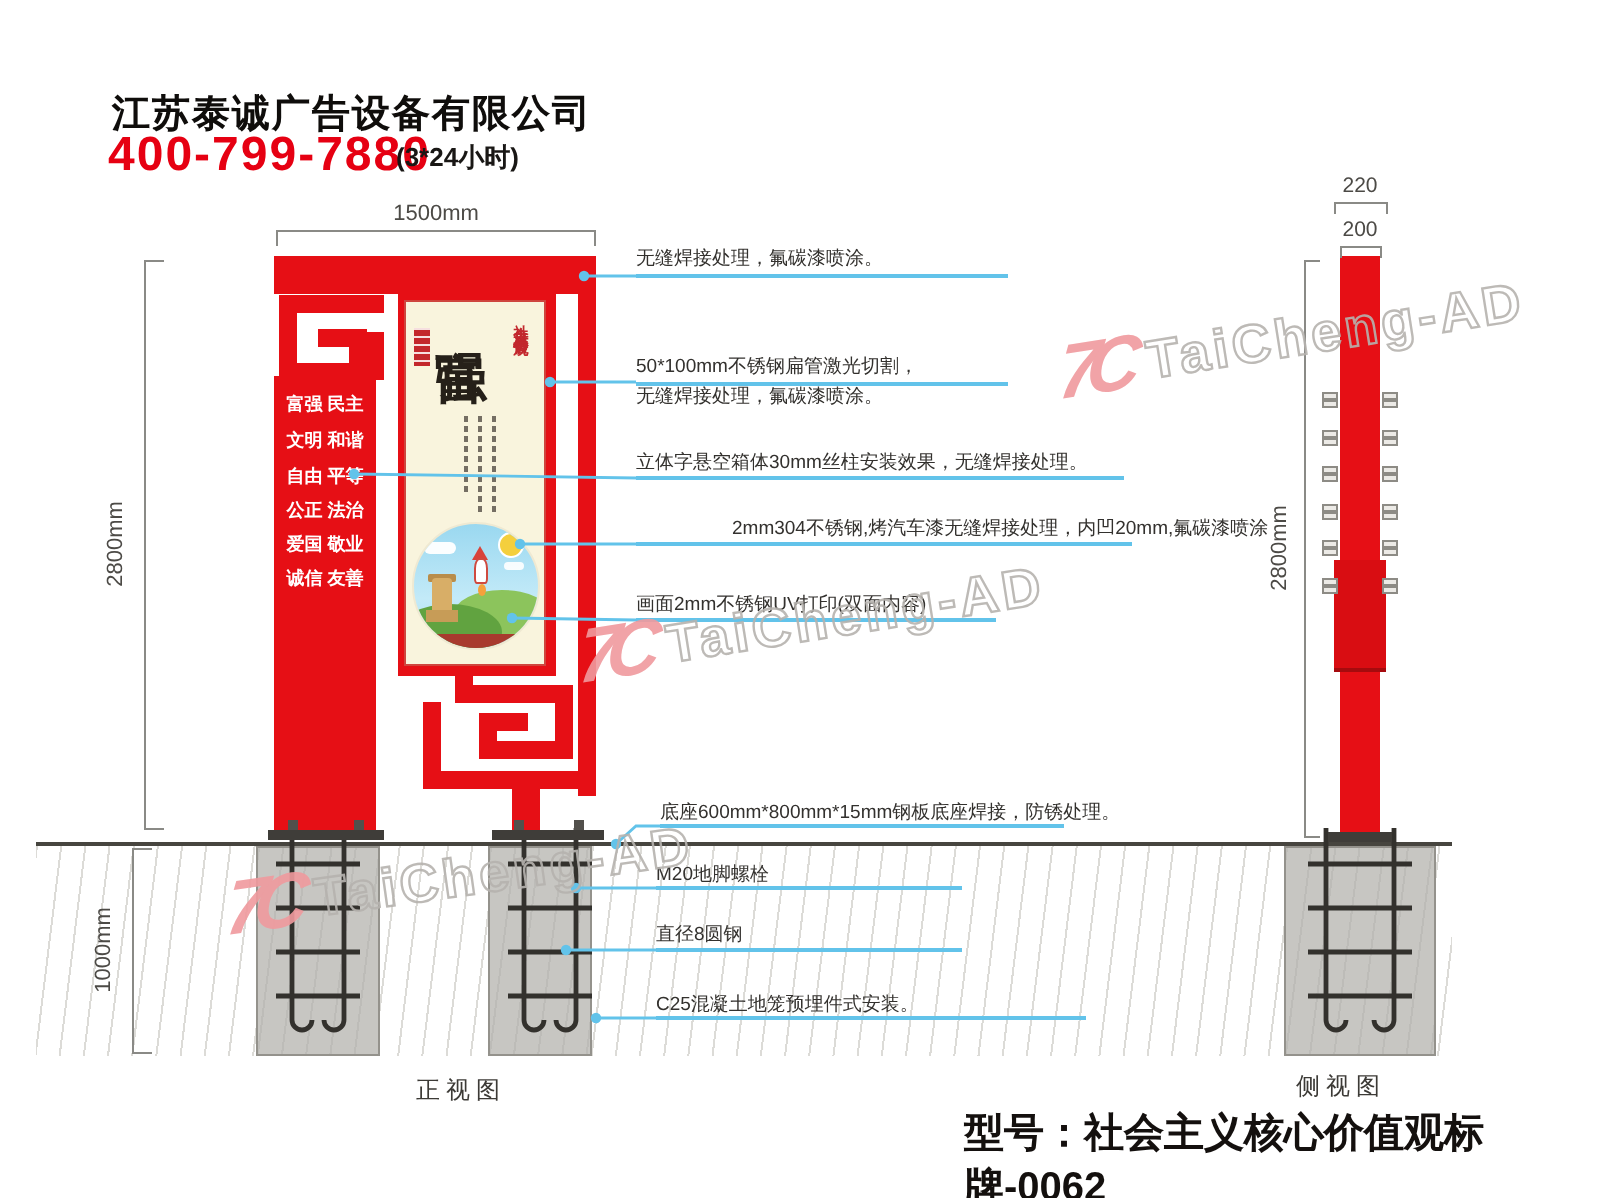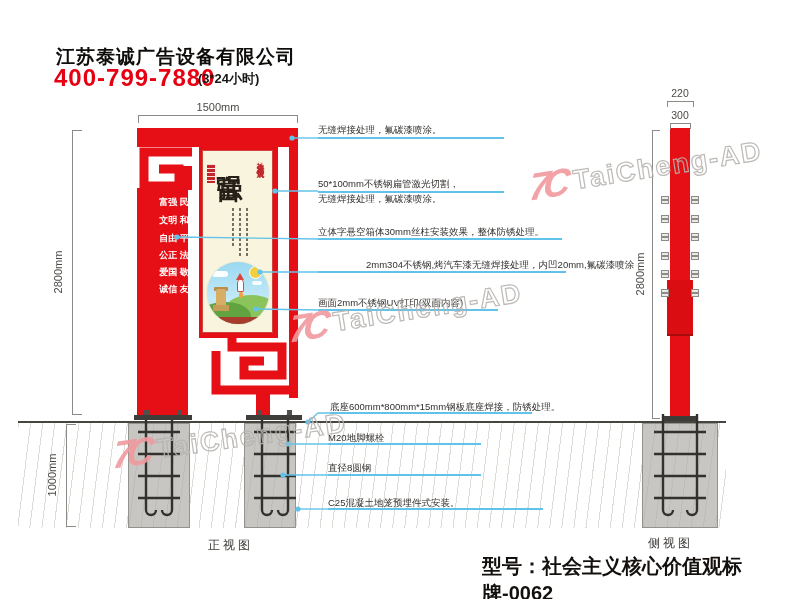--- a/index.html
+++ b/index.html
@@ -9,21 +9,21 @@
   
   .company{position:absolute;left:56px;top:44px;font-size:19px;font-weight:bold;color:#0f0d0b;letter-spacing:1px;}
   .phone{position:absolute;left:54px;top:64px;font-size:24px;font-weight:800;color:#e60012;letter-spacing:1px;}
   .hours{position:absolute;left:198px;top:70px;font-size:13px;font-weight:bold;color:#191715;}
   
   .red{background:#e60f15;}
   .plate{position:absolute;height:5px;background:#3f3d39;}
   .bolt{position:absolute;width:5px;height:5px;background:#52504c;}
   
   .valcol{position:absolute;left:137px;top:188px;width:51px;height:229px;background:#e60f15;}
-  .valrow{position:absolute;width:100%;text-align:center;color:#fff;font-size:9px;font-weight:bold;white-space:nowrap;padding-left:16px;}
+  .valrow{position:absolute;width:100%;text-align:center;color:#fff;font-size:9px;font-weight:bold;white-space:nowrap;}
   
   .poster{position:absolute;left:199px;top:147px;width:79px;height:191px;background:#e60f15;}
   .poster-in{position:absolute;left:3px;top:3px;width:71px;height:183px;background:#f9f4dd;border:1px solid #cf453e;box-sizing:border-box;}
   .headline{position:absolute;left:10px;top:3px;height:60px;writing-mode:vertical-rl;
             font-family:"DejaVu Serif",serif;font-weight:bold;font-size:26px;color:#262019;letter-spacing:2px;}
   .sidetitle{position:absolute;left:52px;top:5px;height:58px;writing-mode:vertical-rl;
              font-size:7.5px;font-weight:bold;color:#c2272d;letter-spacing:1px;}
   .seal{position:absolute;left:4px;top:13px;width:8px;height:19px;background:#c3272b;
         background-image:repeating-linear-gradient(180deg,rgba(255,255,255,.85) 0 1px,transparent 1px 4px);}
   .desccol{position:absolute;width:2px;background:repeating-linear-gradient(180deg,#756e63 0 3px,transparent 3px 5px);}
@@ -181,40 +181,40 @@
   <div class="plate" style="left:664px;top:416px;width:32px;"></div>
 
   <div class="dline" style="left:667px;top:101px;width:27px;height:1px;"></div>
   <div class="dline" style="left:667px;top:101px;width:1px;height:6px;"></div>
   <div class="dline" style="left:693px;top:101px;width:1px;height:6px;"></div>
   <div class="dlabel" style="left:655px;top:87px;width:50px;font-size:10.5px;">220</div>
 
   <div class="dline" style="left:670px;top:123px;width:21px;height:1px;"></div>
   <div class="dline" style="left:670px;top:123px;width:1px;height:6px;"></div>
   <div class="dline" style="left:690px;top:123px;width:1px;height:6px;"></div>
-  <div class="dlabel" style="left:655px;top:109px;width:50px;font-size:10.5px;">300</div>
+  <div class="dlabel" style="left:655px;top:109px;width:50px;font-size:10.5px;">200</div>
 
   <div class="dline" style="left:652px;top:130px;width:1px;height:289px;"></div>
   <div class="dline" style="left:652px;top:130px;width:8px;height:1px;"></div>
   <div class="dline" style="left:652px;top:418px;width:8px;height:1px;"></div>
   <div class="dlabel rot" style="left:608px;top:268px;width:64px;">2800mm</div>
 
   <div class="ann" style="left:318px;top:123px;">
     <div>无缝焊接处理，氟碳漆喷涂。</div>
   </div>
   <div class="ann-u" style="left:318px;top:137px;width:186px;"></div>
 
   <div class="ann" style="left:318px;top:177px;">
     <div>50*100mm不锈钢扁管激光切割，</div>
     <div>无缝焊接处理，氟碳漆喷涂。</div>
   </div>
   <div class="ann-u" style="left:318px;top:191px;width:186px;"></div>
 
   <div class="ann" style="left:318px;top:225px;">
-    <div>立体字悬空箱体30mm丝柱安装效果，整体防锈处理。</div>
+    <div>立体字悬空箱体30mm丝柱安装效果，无缝焊接处理。</div>
   </div>
   <div class="ann-u" style="left:318px;top:238px;width:244px;"></div>
 
   <div class="ann" style="left:318px;top:258px;margin-left:48px;">
     <div>2mm304不锈钢,烤汽车漆无缝焊接处理，内凹20mm,氟碳漆喷涂</div>
   </div>
   <div class="ann-u" style="left:318px;top:271px;width:248px;"></div>
 
   <div class="ann" style="left:318px;top:296px;">
     <div>画面2mm不锈钢UV打印(双面内容)</div>

